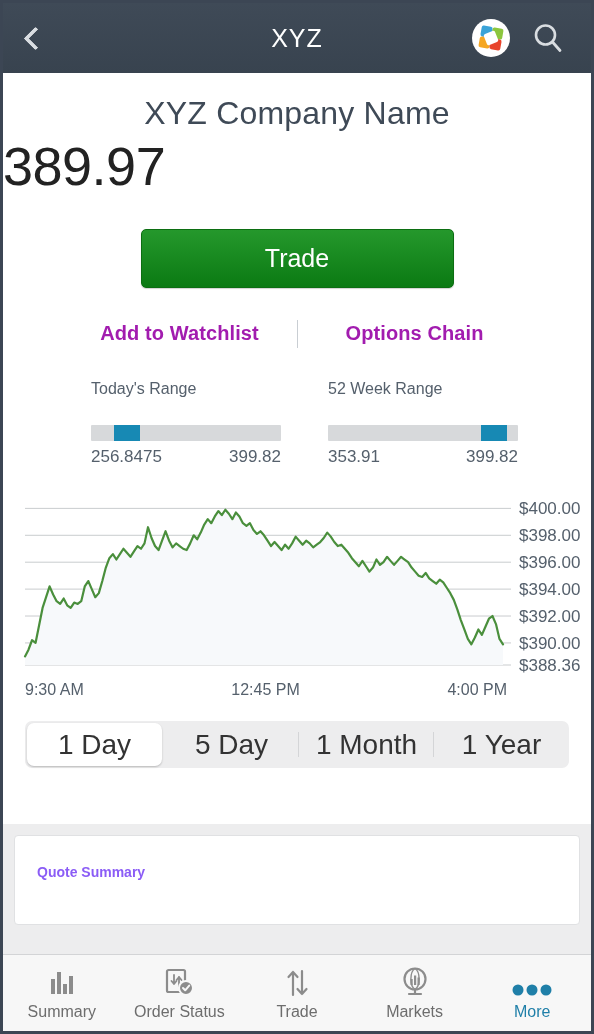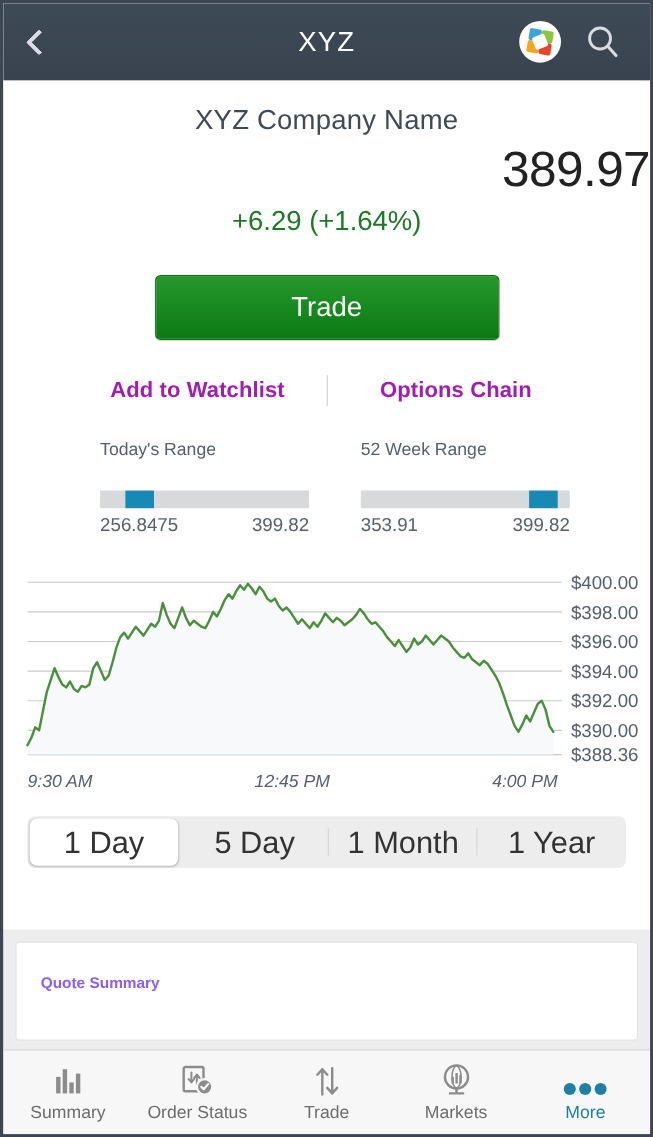--- a/index.html
+++ b/index.html
@@ -51,26 +51,26 @@
   #search-icon { width:34px; height:34px; display:block; }
 
   
   #content { flex:1; overflow:hidden; background:#ededee; }
 
   .card { background:#ffffff; }
 
   #quote-card { padding-top:22px; padding-bottom:0; }
 
   #company-name {
-    text-align:center; font-size:25px; color:#3f4a57; font-weight:400;
+    text-align:center; font-size:32px; color:#3f4a57; font-weight:400;
     letter-spacing:.2px;
   }
   #last-price {
-    text-align:right; font-size:45px; color:#222222; font-weight:300;
-    margin-top:6px; letter-spacing:-.5px; line-height:1.05;padding-left:44px;
+    text-align:left; font-size:54px; color:#222222; font-weight:300;
+    margin-top:6px; letter-spacing:-.5px; line-height:1.05;
   }
   #change-row {
     text-align:center; font-size:25px; color:#1d7a24; font-weight:400;
     margin-top:10px;
   }
 
   #trade-button {
     display:block;
     width:313px; height:59px; margin:34px auto 0 auto;
     background:linear-gradient(#25982c,#0b7a13);
@@ -110,21 +110,21 @@
     display:flex; justify-content:space-between;
     font-size:17px; color:#55606c; margin-top:6px;
   }
 
   
   #chart-wrap { position:relative; margin-top:22px; height:190px; }
   #chart-svg { display:block; width:594px; height:190px; }
   #x-axis-row {
     display:flex; justify-content:space-between;
     padding:2px 84px 0 22px;
-    font-size:16px; color:#55606c;font-style:italic;
+    font-size:16px; color:#55606c;
   }
 
   
   #period-tabs {
     margin:22px 22px 0 22px; height:47px;
     background:#ededee; border-radius:7px;
     display:flex; align-items:center; position:relative;
   }
   .period-tab {
     flex:1; text-align:center; font-size:28px; color:#333333;
@@ -200,21 +200,20 @@
       </span>
     </div>
   </div>
 
   <div id="content">
 
     <div class="card" id="quote-card">
 
       <div id="company-name">XYZ Company Name</div>
       <div id="last-price">389.97</div>
-      <div id="change-row">+6.29 (+1.64%)</div>
 
       <button id="trade-button">Trade</button>
 
       <div id="links-row">
         <div id="link-left">
           <span class="qlink">Add to Watchlist</span>
         </div>
         <div id="links-divider"></div>
         <div id="link-right">
           <span class="qlink">Options Chain</span>

